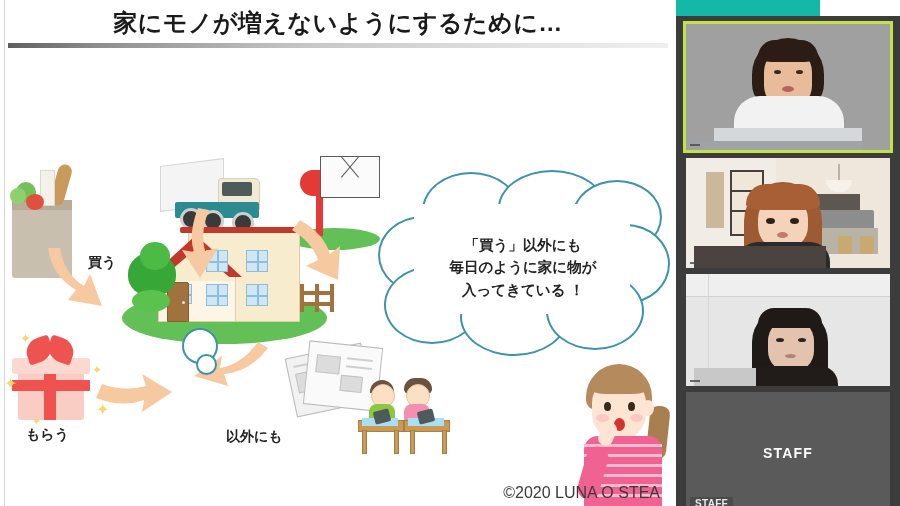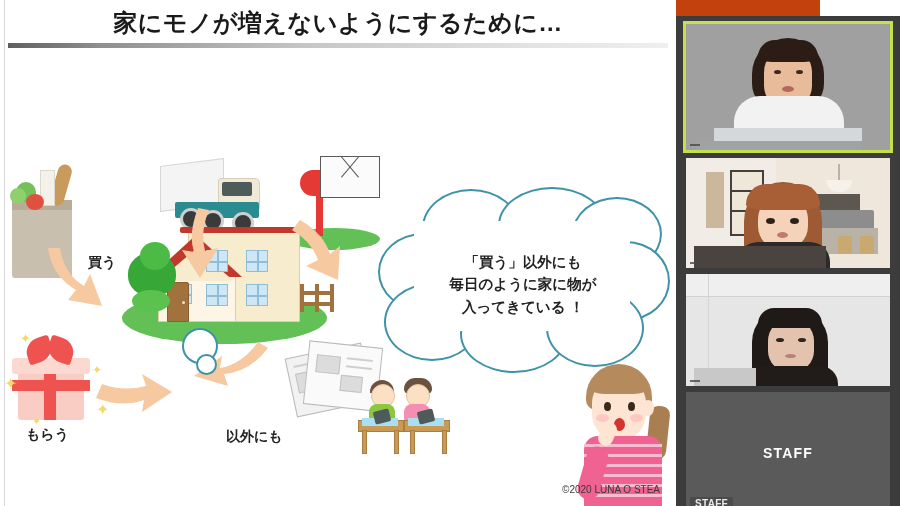--- a/index.html
+++ b/index.html
@@ -1,21 +1,21 @@
 <!DOCTYPE html>
 <html><head>
 <meta charset="utf-8">
 <style>
   html,body{margin:0;padding:0;}
   body{
     width:900px;height:506px;overflow:hidden;
     background:#ffffff;
     font-family:"Liberation Sans","DejaVu Sans",sans-serif;
   }
-  .app{position:relative;width:820px;height:506px;background:#c2410c;}
+  .app{position:relative;width:820px;height:506px;background:#14b8a6;}
 
   
   .slide{
     position:absolute;left:0;top:0;width:676px;height:506px;
     background:#ffffff;overflow:hidden;
   }
   .slide-left-rule{
     position:absolute;left:4px;top:0;width:1px;height:506px;background:#d8d8d8;
   }
   .slide-title{
@@ -152,21 +152,21 @@
   .desk-top{position:absolute;background:#a9dff0;}
   .kid-head{position:absolute;width:22px;height:22px;border-radius:50%;background:#fbe0c4;border:1px solid #e3c39e;}
   .kid-hair{position:absolute;width:24px;height:13px;border-radius:12px 12px 0 0;}
   .kid-body{position:absolute;width:26px;height:22px;border-radius:8px 8px 3px 3px;}
   .tablet{position:absolute;width:16px;height:13px;background:#4d5b5b;border-radius:2px;transform:rotate(-14deg);}
 
   
   .arrow{position:absolute;color:#f7c9a0;}
 
   
-  .bubble{position:absolute;left:378px;top:55px;width:290px;height:190px;}
+  .bubble{position:absolute;left:378px;top:38px;width:290px;height:190px;}
   .bub-c{position:absolute;border:2px solid #3f93a8;background:#ffffff;border-radius:50%;}
   .bub-fill{position:absolute;background:#ffffff;}
   .bub-text{
     position:absolute;left:40px;top:64px;width:210px;text-align:center;
     font-size:14.5px;font-weight:bold;color:#222;line-height:1.55;z-index:5;white-space:pre-line;
   }
   .bub-s1{position:absolute;left:182px;top:196px;width:32px;height:32px;border:2px solid #3f93a8;border-radius:50%;background:#fff;}
   .bub-s2{position:absolute;left:196px;top:222px;width:17px;height:17px;border:2px solid #3f93a8;border-radius:50%;background:#fff;}
 
   
@@ -178,21 +178,21 @@
   .g-pony{position:absolute;left:82px;top:46px;width:20px;height:54px;background:#a97f52;border-radius:10px 10px 12px 12px;transform:rotate(6deg);}
   .g-eye{position:absolute;width:7px;height:9px;background:#3a2a1b;border-radius:50%;}
   .g-blush{position:absolute;width:13px;height:8px;background:#fbc3bd;border-radius:50%;opacity:.85;}
   .g-mouth{position:absolute;left:48px;top:58px;width:11px;height:13px;background:#d2352e;border-radius:50%;}
   .g-body{position:absolute;left:18px;top:76px;width:78px;height:70px;background:#f06292;border-radius:14px 14px 0 0;}
   .g-stripe{position:absolute;left:0;width:100%;height:3px;background:#f8bbd0;}
   .g-arm{position:absolute;left:16px;top:86px;width:22px;height:54px;background:#f06292;border-radius:11px;transform:rotate(16deg);}
   .g-hand{position:absolute;left:34px;top:62px;width:15px;height:24px;background:#fde4d3;border-radius:7px;transform:rotate(24deg);}
   .copyright{
     position:absolute;left:0;top:484px;width:668px;text-align:right;
-    font-size:10px;color:#3a3a3a;padding-right:8px;box-sizing:border-box;
+    font-size:16px;color:#3a3a3a;padding-right:8px;box-sizing:border-box;
   }
 
   
   .vpanel{position:absolute;left:676px;top:16px;width:224px;height:506px;background:#3c3c3c;}
   .tile{position:absolute;left:10px;width:204px;background:#6f6f6f;overflow:hidden;}
   .tile.active{outline:3px solid #c4e04a;outline-offset:0;}
   .tile-name{
     position:absolute;left:4px;bottom:4px;padding:1px 5px;background:rgba(70,70,70,.78);
     color:#e9e9e9;font-size:10px;font-weight:bold;letter-spacing:.3px;z-index:9;
   }

